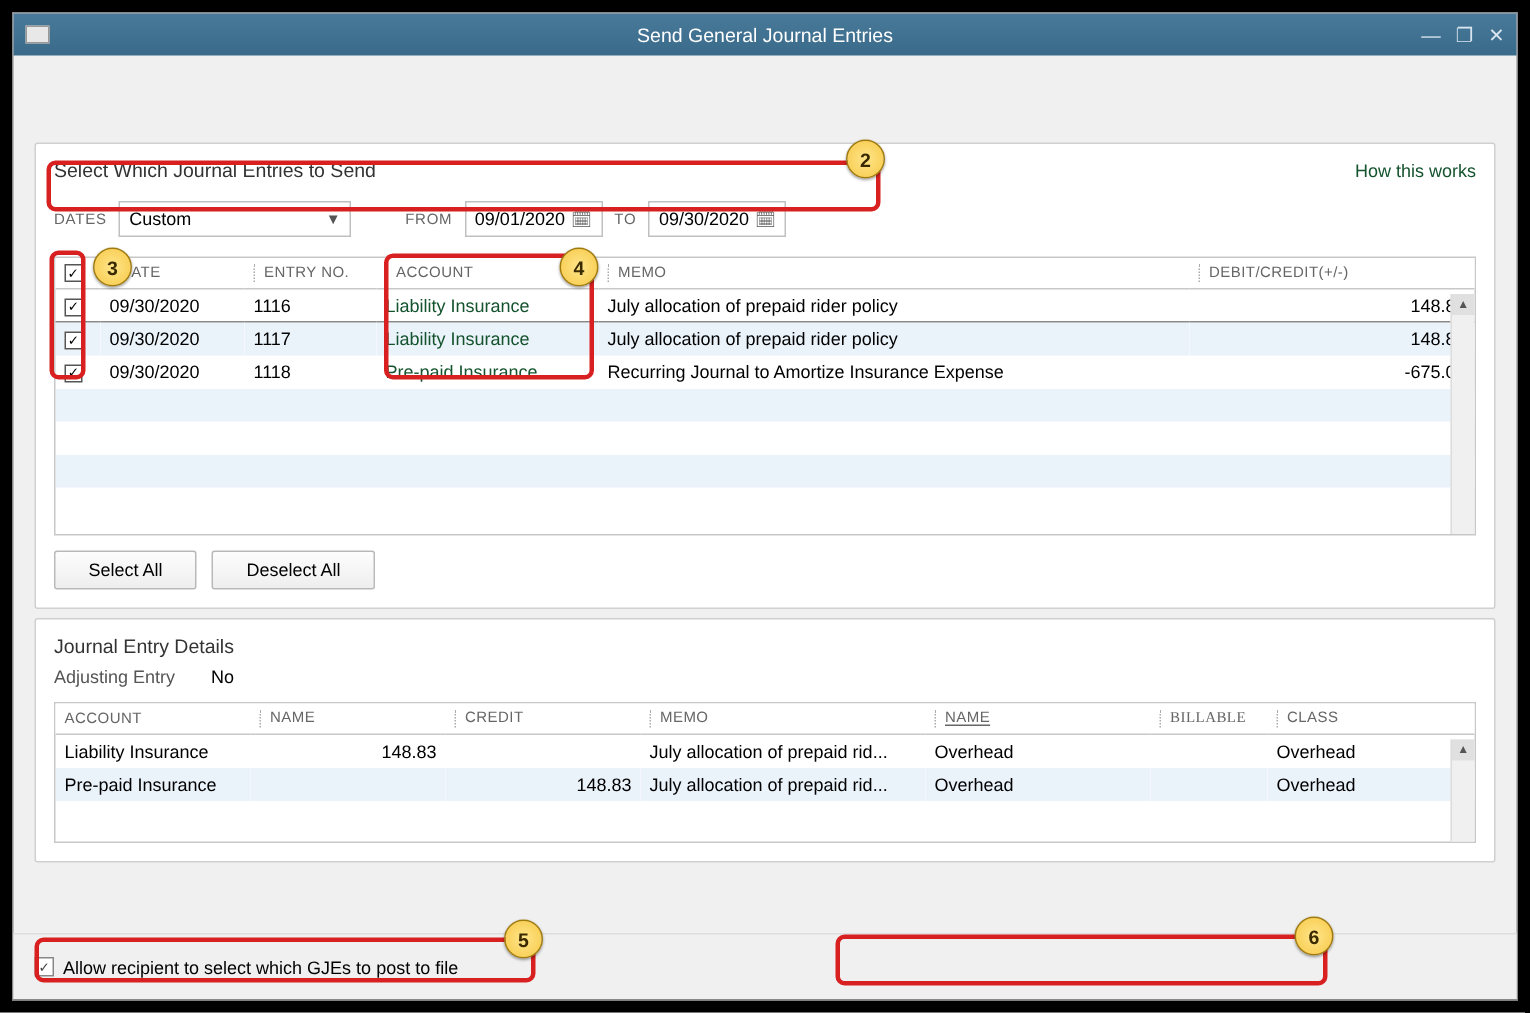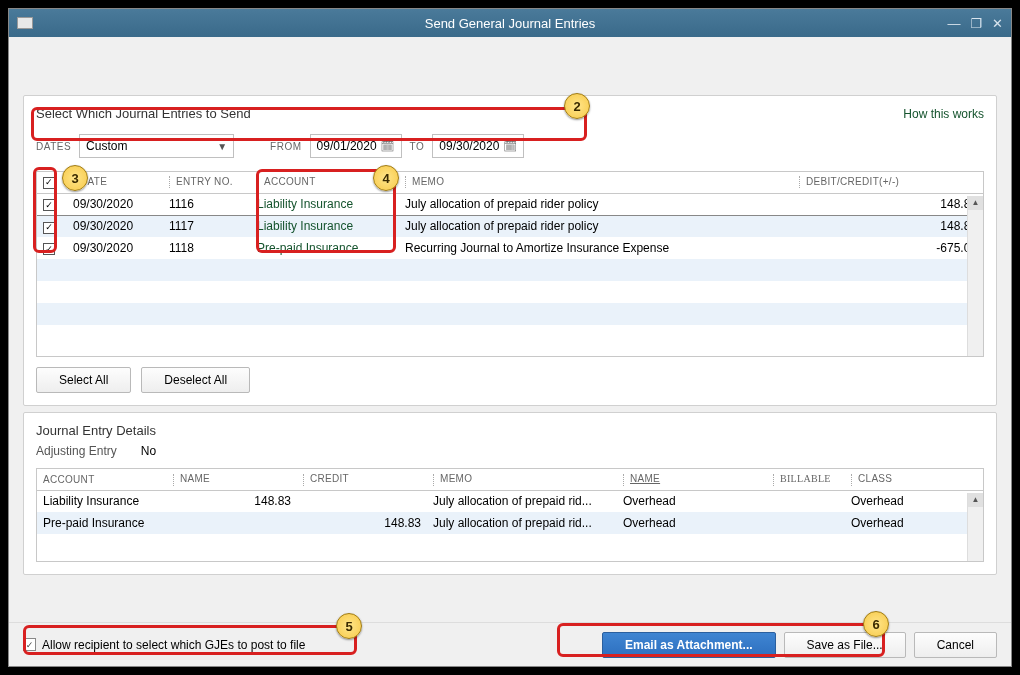--- a/index.html
+++ b/index.html
@@ -217,25 +217,20 @@
       </div>
     </div>
 
   </div>
 
   <div class="footer">
     <div class="footer-left">
       <span class="chk-sm">✓</span>
       <span>Allow recipient to select which GJEs to post to file</span>
     </div>
-    <div class="footer-right">
-      <div class="btn btn-primary">Email as Attachment...</div>
-      <div class="btn">Save as File...</div>
-      <div class="btn">Cancel</div>
-    </div>
   </div>
 
   <div class="redbox" style="left:22px; top:98px; width:556px; height:34px;"></div>
   <div class="redbox" style="left:24px; top:158px; width:24px; height:86px;"></div>
   <div class="redbox" style="left:247px; top:160px; width:140px; height:84px;"></div>
   <div class="redbox" style="left:14px; top:616px; width:334px; height:30px;"></div>
   <div class="redbox" style="left:548px; top:614px; width:328px; height:34px;"></div>
 
   <div class="callout" style="left:555px; top:84px;">
       <div class="marker">2</div>

